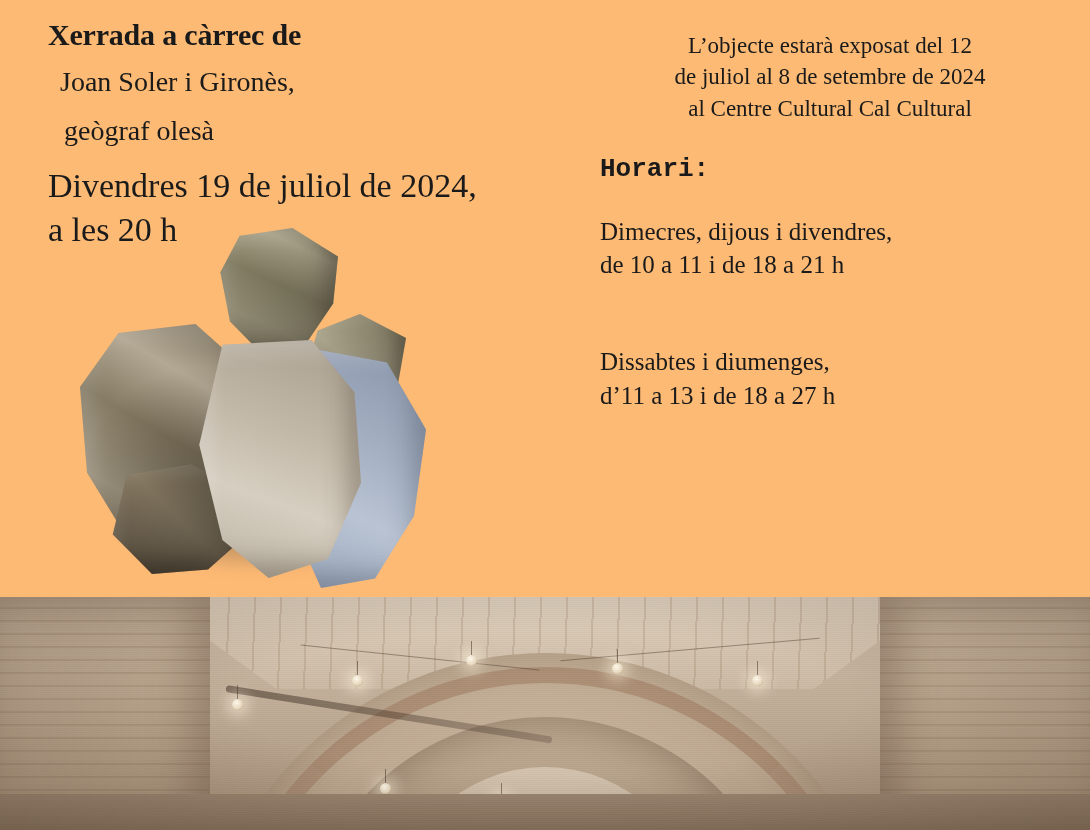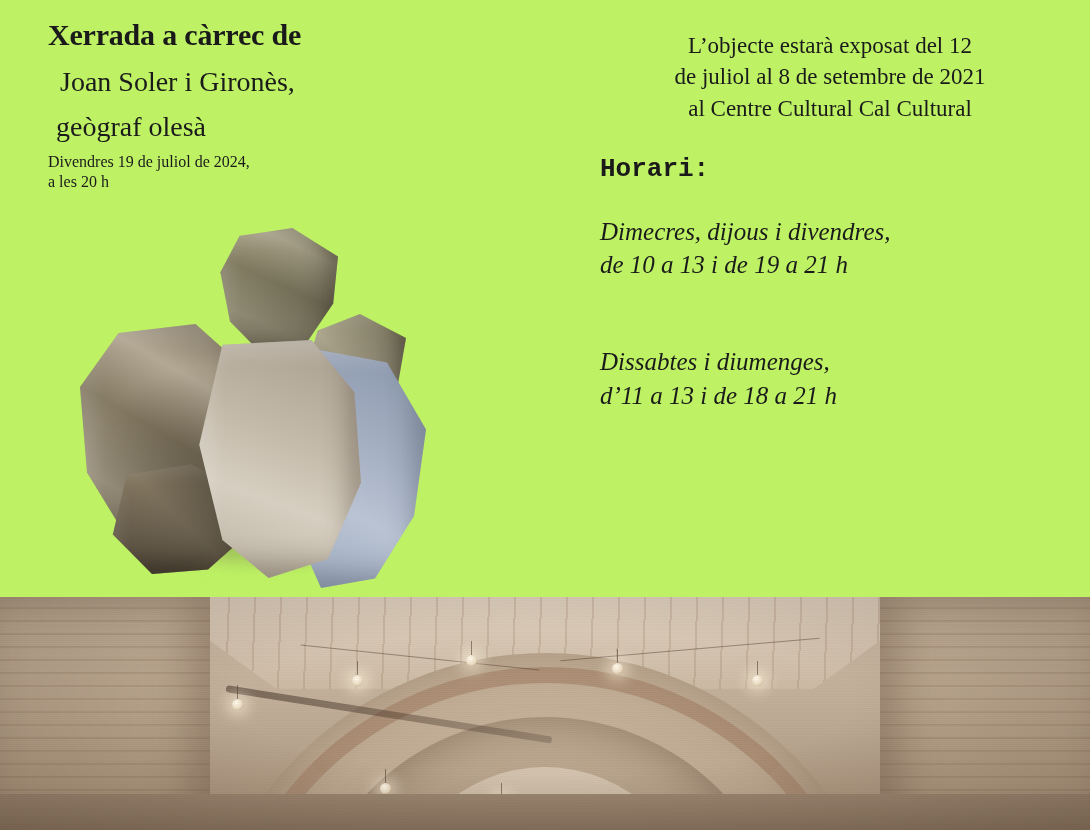--- a/index.html
+++ b/index.html
@@ -12,21 +12,21 @@
     height: 830px;
     overflow: hidden;
     font-family: "Liberation Serif", serif;
     color: #1a1a1a;
     position: relative;
   }
 
   .poster {
     position: absolute;
     inset: 0;
-    background: #bef264;
+    background: #fdba74;
   }
 
   
   .col-left {
     position: absolute;
     left: 48px;
     top: 18px;
     width: 520px;
   }
   .col-right {
@@ -46,26 +46,26 @@
   }
   .subhead {
     font-size: 28px;
     line-height: 1.2;
     margin: 12px;
     font-weight: normal;
   }
   .subhead-line2 {
     font-size: 28px;
     line-height: 1.2;
-    margin: 8px;
+    margin: 16px;
     font-weight: normal;
   }
 
   .when {
-    font-size: 16px;
+    font-size: 34px;
     line-height: 1.28;
   }
 
   .right-block {
     font-size: 23px;
     line-height: 1.36;
     margin: 12px;
     text-align: center;
   }
   .right-block .ln { display: block; }
@@ -75,21 +75,20 @@
     font-size: 26px;
     font-weight: bold;
     line-height: 1.2;
     font-family: Liberation Mono, monospace;
   }
 
   .schedule {
     margin-top: 30px;
     font-size: 25px;
     line-height: 1.33;
-    font-style: italic;
   }
   .schedule .ln { display: block; }
   .schedule.second { margin-top: 64px; }
 
   
   .rock-wrap {
     position: absolute;
     left: 78px;
     top: 228px;
     width: 360px;
@@ -298,34 +297,34 @@
     <div class="frag f1"></div>
     <div class="frag f2"></div>
     <div class="frag f6"></div>
     <div class="frag f5"></div>
     <div class="frag f4"></div>
   </div>
 
   <div class="col-right">
     <div class="right-block">
       <span class="ln">L’objecte estarà exposat del 12</span>
-      <span class="ln">de juliol al 8 de setembre de 2021</span>
+      <span class="ln">de juliol al 8 de setembre de 2024</span>
       <span class="ln">al Centre Cultural Cal Cultural</span>
     </div>
 
     <div class="horari-title">Horari:</div>
 
     <div class="schedule">
       <span class="ln">Dimecres, dijous i divendres,</span>
-      <span class="ln">de 10 a 13 i de 19 a 21 h</span>
+      <span class="ln">de 10 a 11 i de 18 a 21 h</span>
     </div>
 
     <div class="schedule second">
       <span class="ln">Dissabtes i diumenges,</span>
-      <span class="ln">d’11 a 13 i de 18 a 21 h</span>
+      <span class="ln">d’11 a 13 i de 18 a 27 h</span>
     </div>
   </div>
 
   <div class="photo">
     <div class="ceiling"></div>
     <div class="wallL">
       <div class="brick" style="position:absolute; inset:0;"></div>
     </div>
     <div class="wallR">
       <div class="brick" style="position:absolute; inset:0;"></div>

